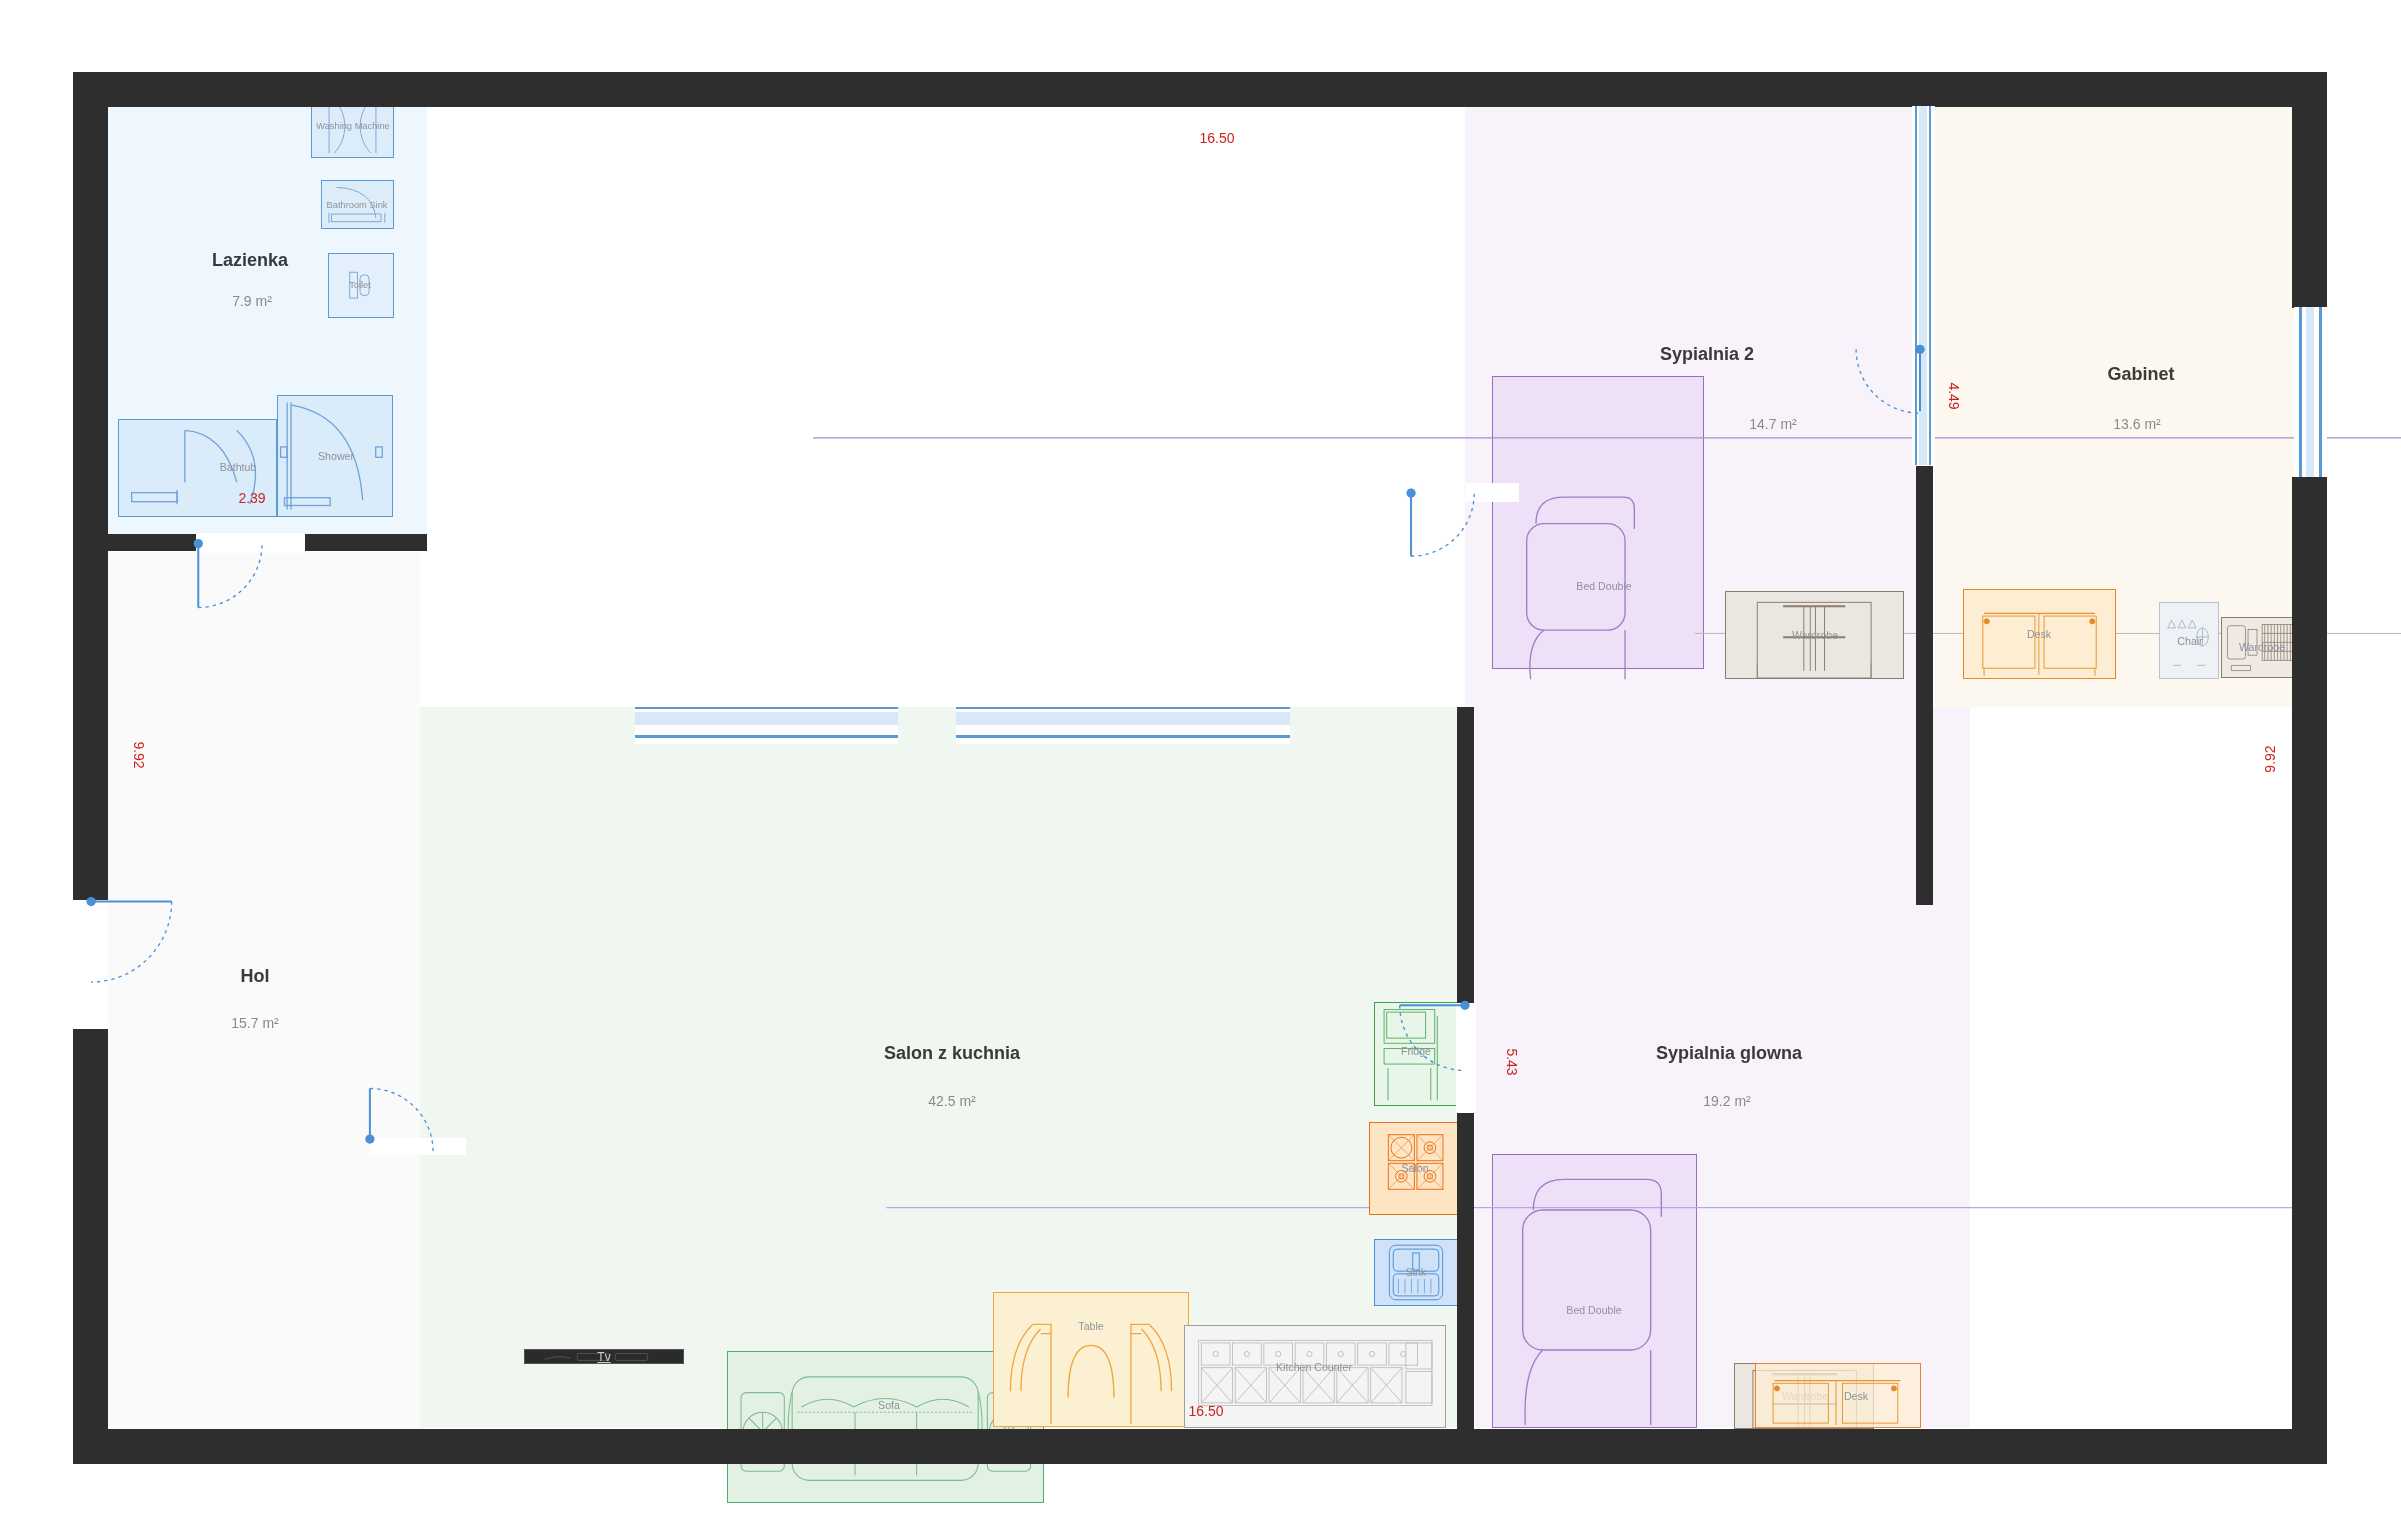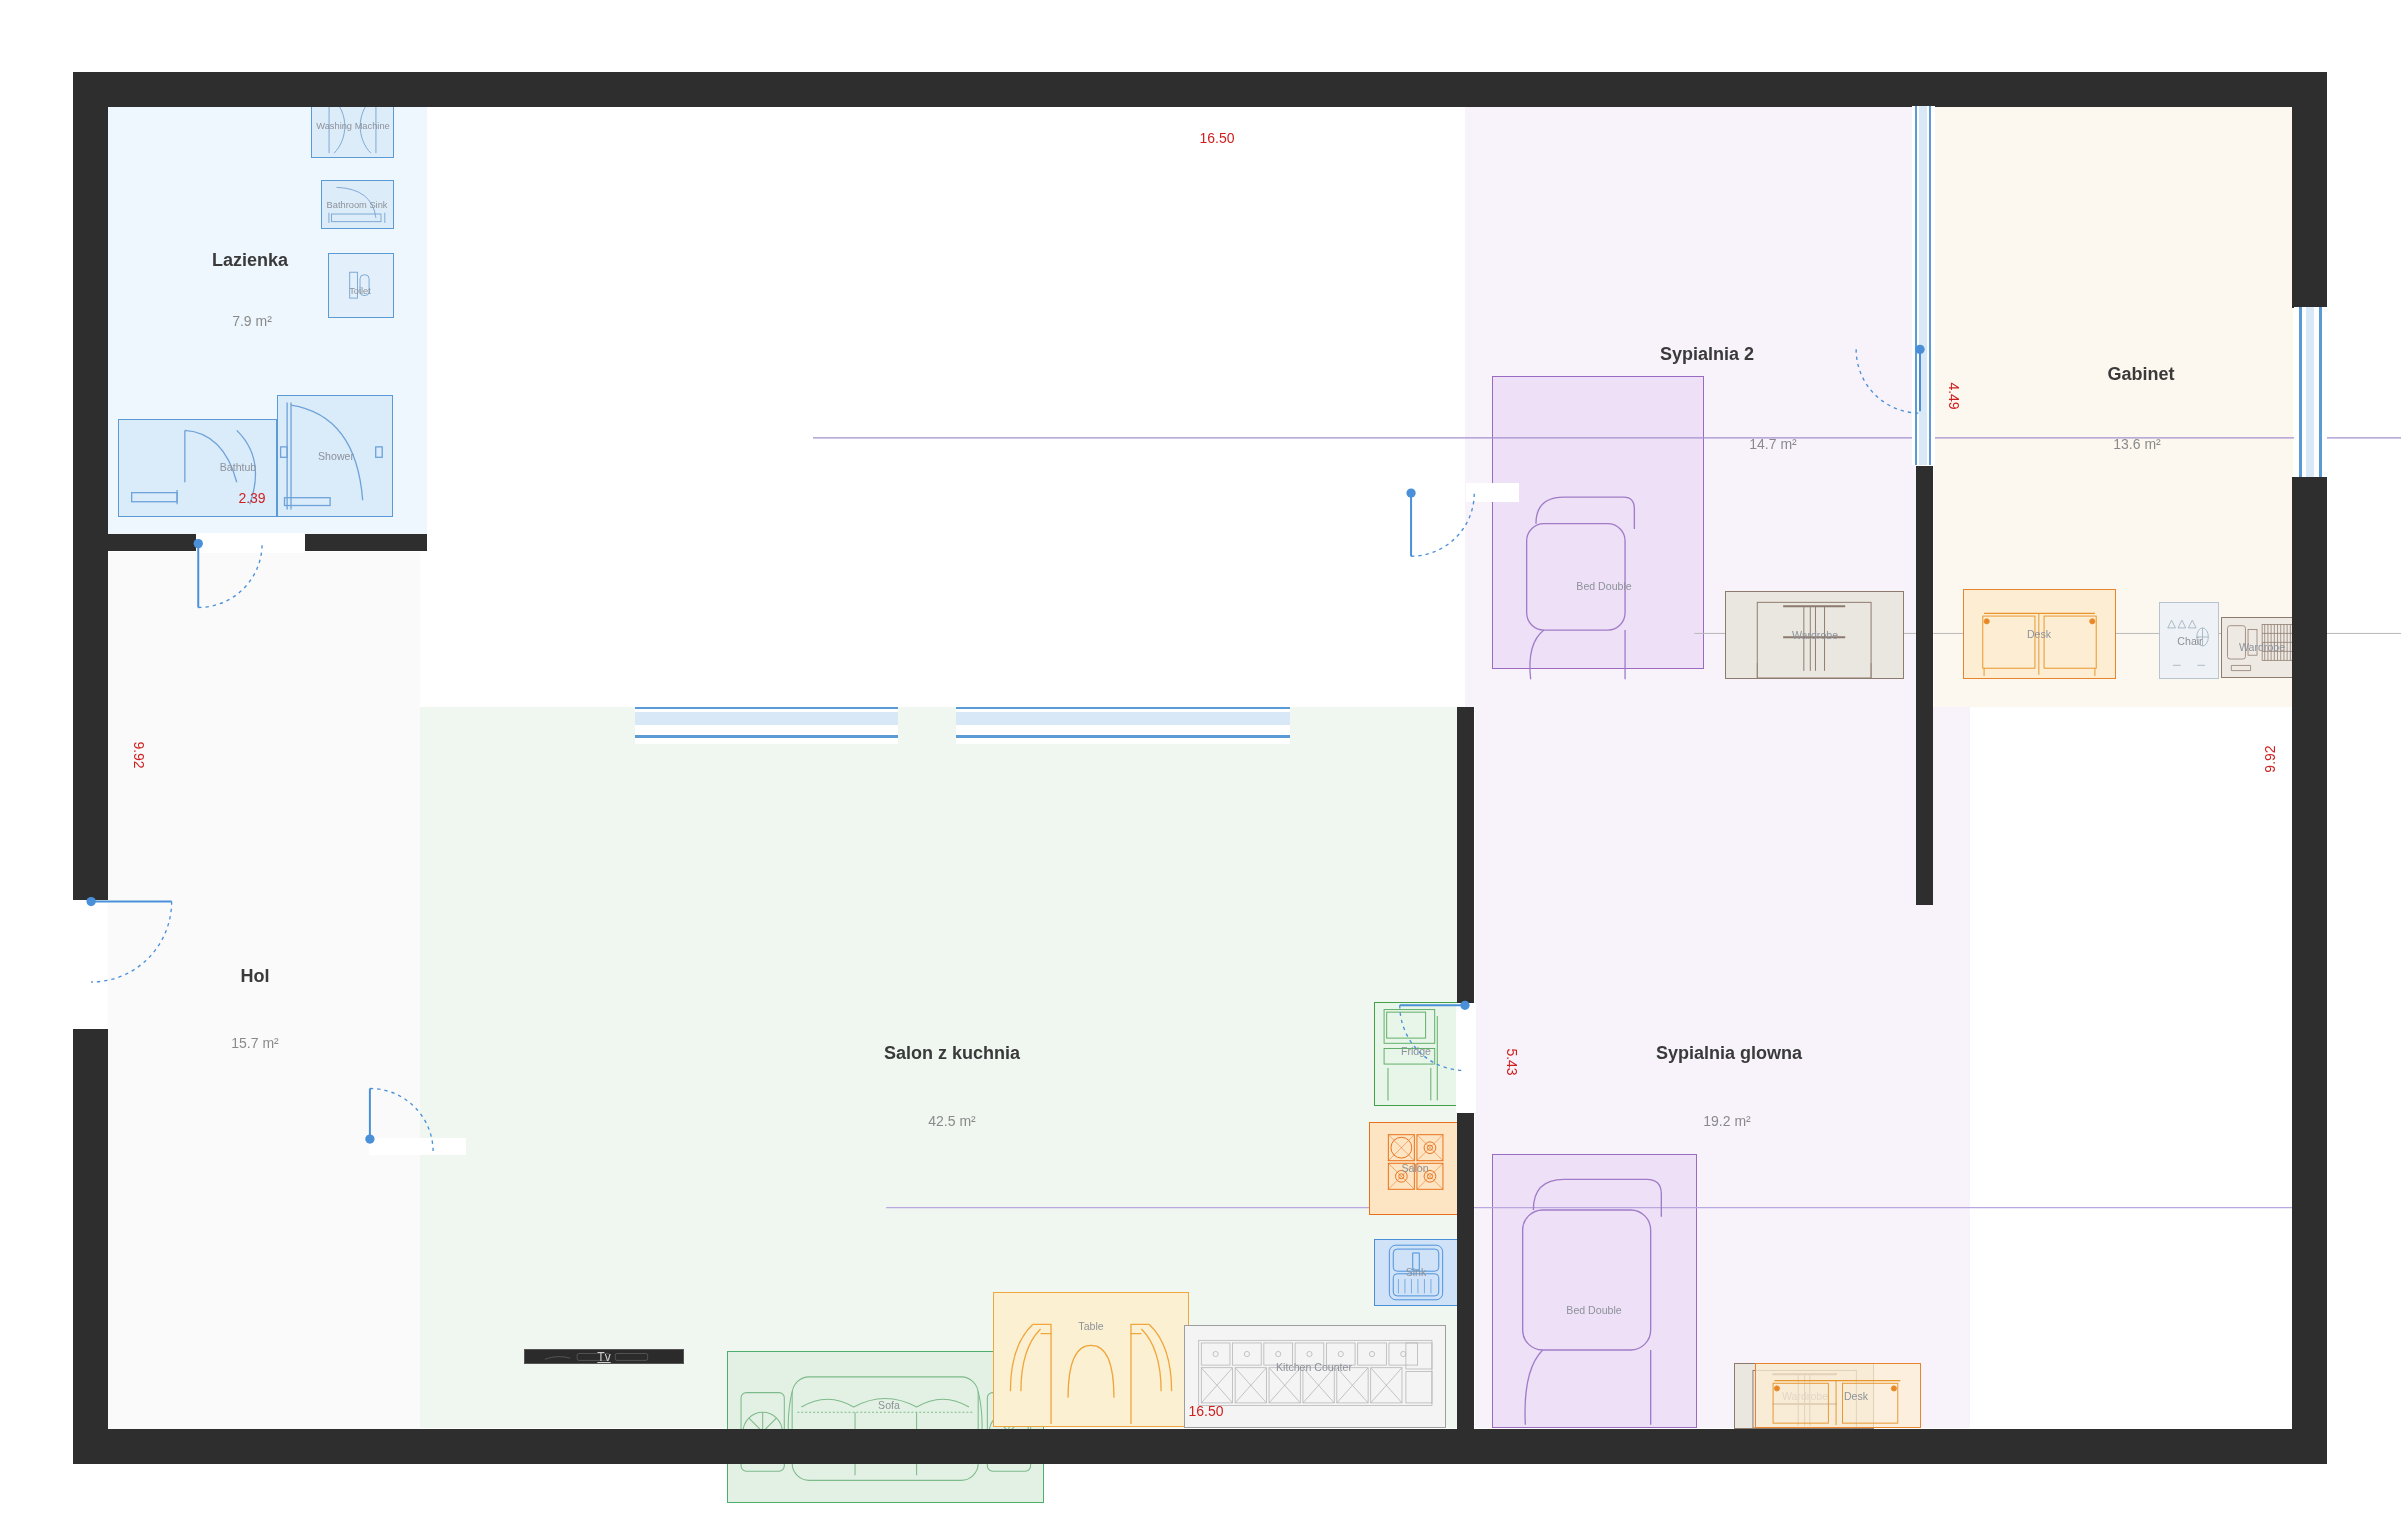--- a/index.html
+++ b/index.html
@@ -5,21 +5,21 @@
   html,body{margin:0;padding:0;background:#ffffff;font-family:"Liberation Sans",sans-serif;}
   #plan{position:relative;width:2401px;height:1515px;background:#ffffff;overflow:hidden;}
   .abs{position:absolute;}
   .room{position:absolute;}
   .wall{position:absolute;background:#2e2e2e;}
   .sel{position:absolute;box-sizing:border-box;}
   .furn{position:absolute;box-sizing:border-box;}
   .furn svg{position:absolute;left:0;top:0;width:100%;height:100%;}
   .flabel{position:absolute;transform:translate(-50%,-50%);font-size:10.6px;color:#8d929a;white-space:nowrap;pointer-events:none;}
   .rtitle{position:absolute;transform:translate(-50%,-50%);font-size:18px;font-weight:700;color:#3a3a3a;white-space:nowrap;}
-  .rarea{position:absolute;transform:translate(-50%,-50%);font-size:14px;color:#8a8a8a;white-space:nowrap;margin-top:20px;}
+  .rarea{position:absolute;transform:translate(-50%,-50%);font-size:14px;color:#8a8a8a;white-space:nowrap;}
   .dim{position:absolute;transform:translate(-50%,-50%);font-size:14px;color:#cf1f1f;white-space:nowrap;}
   .dim.v90{transform:translate(-50%,-50%) rotate(90deg);}
   .dim.v270{transform:translate(-50%,-50%) rotate(-90deg);}
   .winH,.winV{position:absolute;background:#ffffff;}
   .winH .l1,.winH .l2{position:absolute;left:0;right:0;height:2.7px;background:#5b9bd5;}
   .winH .band{position:absolute;left:0;right:0;background:#d9e8f7;}
   .winV .l1,.winV .l2{position:absolute;top:0;bottom:0;width:2.7px;background:#5b9bd5;}
   .winV .band{position:absolute;top:0;bottom:0;background:#d9e8f7;}
   .opening{position:absolute;background:#ffffff;}
   .tvlabel{position:absolute;transform:translate(-50%,-50%);font-size:12px;color:#cfcfcf;text-decoration:underline;}
@@ -70,21 +70,21 @@
   <div class="flabel" style="left:357px;top:205px;font-size:9.3px;">Bathroom Sink</div>
 
   <div class="furn" style="left:328px;top:253px;width:66px;height:65px;background:#e3f0fb;border:1px solid #5b9bd5;">
     <svg viewBox="0 0 99 97">
         <g fill="none" stroke="#7aa7d4" stroke-width="1.5">
       <rect x="32" y="28" width="12" height="40"></rect>
           <rect x="48" y="32" width="14" height="32" rx="6"></rect>
         </g>
       </svg>
   </div>
-  <div class="flabel" style="left:360px;top:291px;font-size:9.3px;">Toilet</div>
+  <div class="flabel" style="left:360px;top:285px;font-size:9.3px;">Toilet</div>
 
   <div class="furn" style="left:118px;top:419px;width:159px;height:98px;background:#daebfa;border:1px solid #5b9bd5;">
     <svg viewBox="0 0 239 148">
         <g fill="none" stroke="#6ea2d8" stroke-width="2">
       <path d="M100,16 L100,96 M100,16 Q160,20 180,96"></path>
           <path d="M180,16 Q225,60 200,130"></path>
       <rect x="18" y="112" width="70" height="14"></rect>
           <line x1="88" y1="108" x2="88" y2="130"></line>
         </g>
       </svg>

